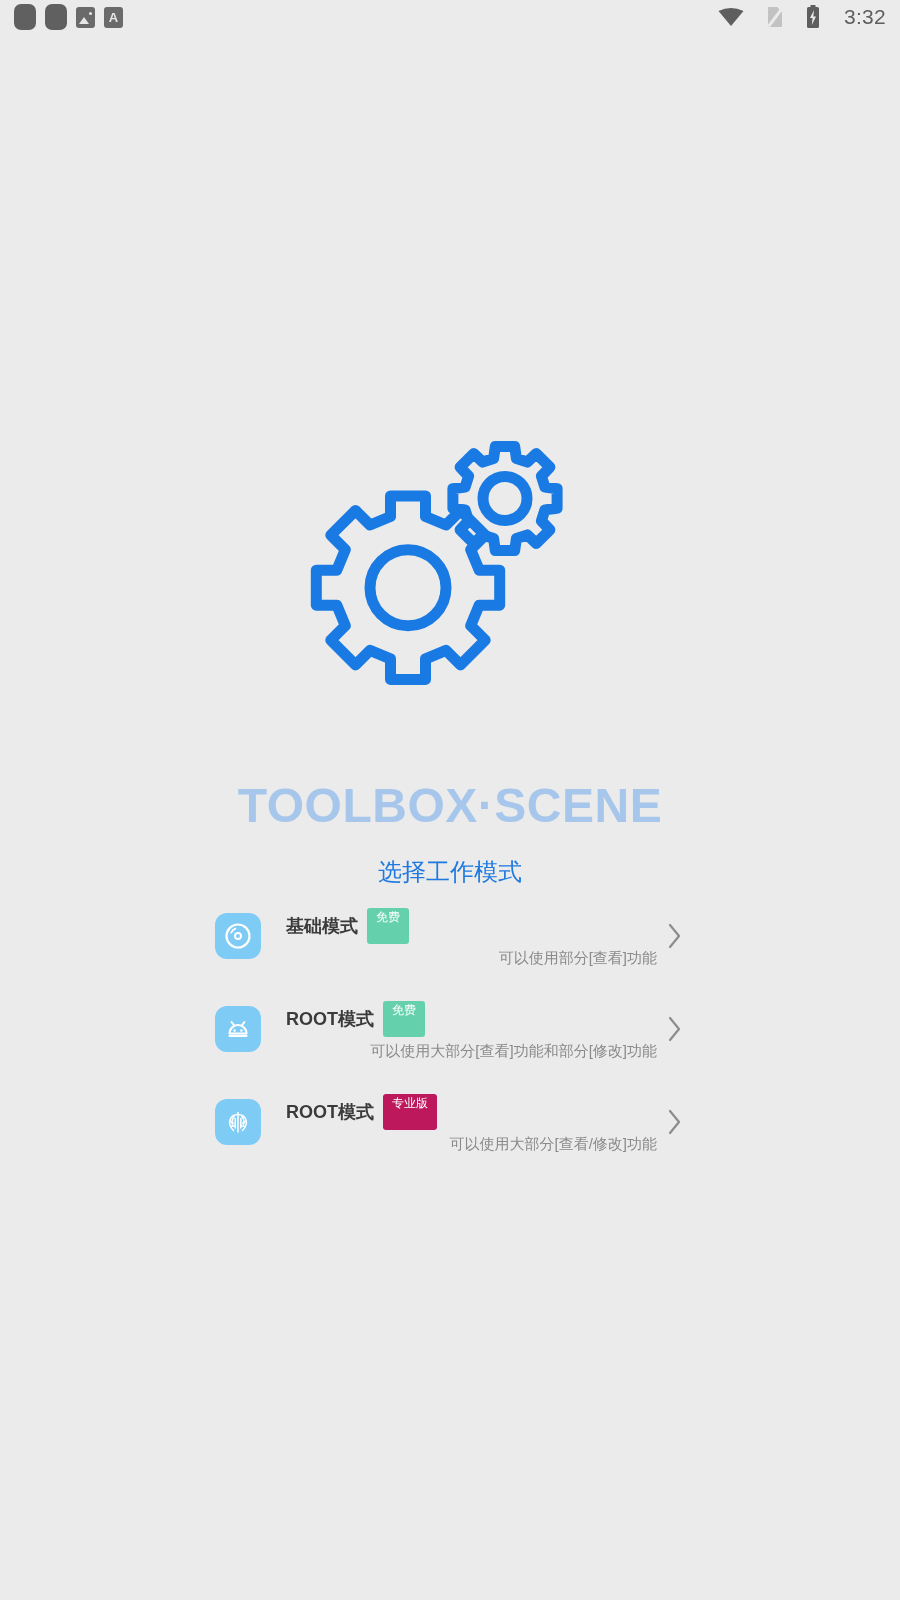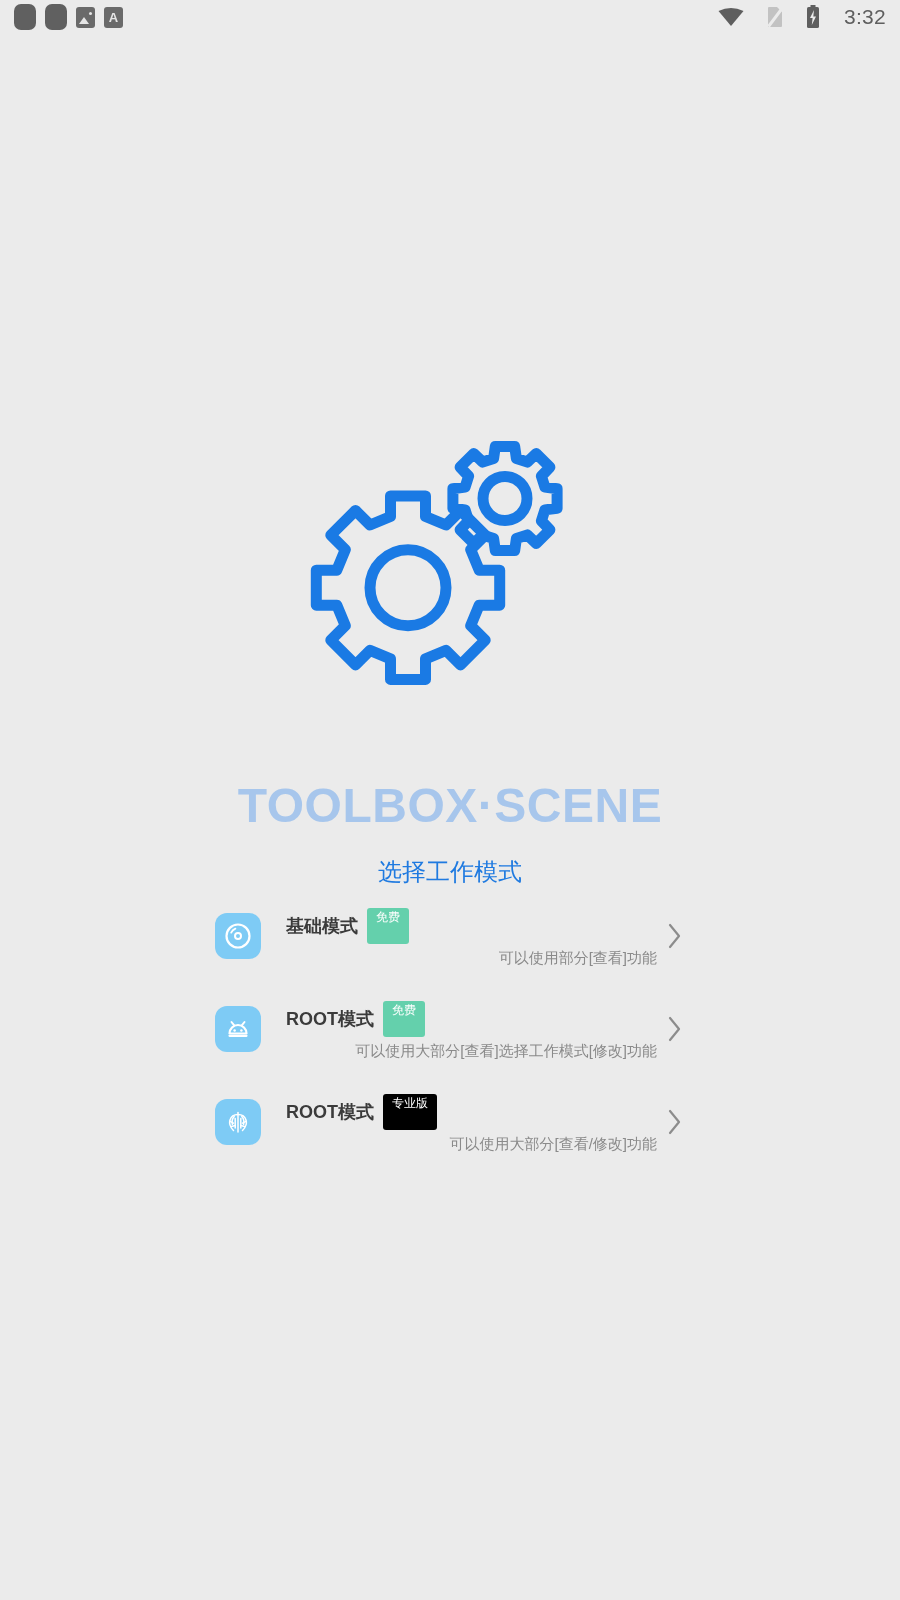--- a/index.html
+++ b/index.html
@@ -150,21 +150,21 @@
   }
   .badge {
     font-size: 12px;
     color: #ffffff;
     border-radius: 3px;
     padding: 3px 9px 21px;
     line-height: 1;
     white-space: nowrap;
   }
   .badge-free { background: #64d0ac; }
-  .badge-pro  { background: #000000; }
+  .badge-pro  { background: #be185d; }
   .mode-sub {
     font-size: 15px;
     color: #8a8a8a;
     line-height: 1;
     white-space: nowrap;
     text-align: right;
   }
   .chevron {
     flex: 0 0 20px;
     margin-left: 8px;
@@ -265,21 +265,21 @@
         <path d="M6.5 21.8 H23.5" stroke="#ffffff" stroke-width="2.2" stroke-linecap="round"></path>
         <circle cx="11.6" cy="16.6" r="1.25" fill="#ffffff"></circle>
         <circle cx="18.4" cy="16.6" r="1.25" fill="#ffffff"></circle>
       </svg>
     </div>
     <div class="mode-text">
       <div class="mode-title-line">
         <span class="mode-title">ROOT模式</span>
         <span class="badge badge-free">免费</span>
       </div>
-      <div class="mode-sub">可以使用大部分[查看]选择工作模式[修改]功能</div>
+      <div class="mode-sub">可以使用大部分[查看]功能和部分[修改]功能</div>
     </div>
     <div class="chevron">
       <svg width="16" height="28" viewBox="0 0 16 28">
         <path d="M3 3 L12 14 L3 25" fill="none" stroke="#8c8c8c" stroke-width="2.2" stroke-linecap="round" stroke-linejoin="round"></path>
       </svg>
     </div>
   </div>
 
   <div class="mode-row">
     <div class="mode-icon">

